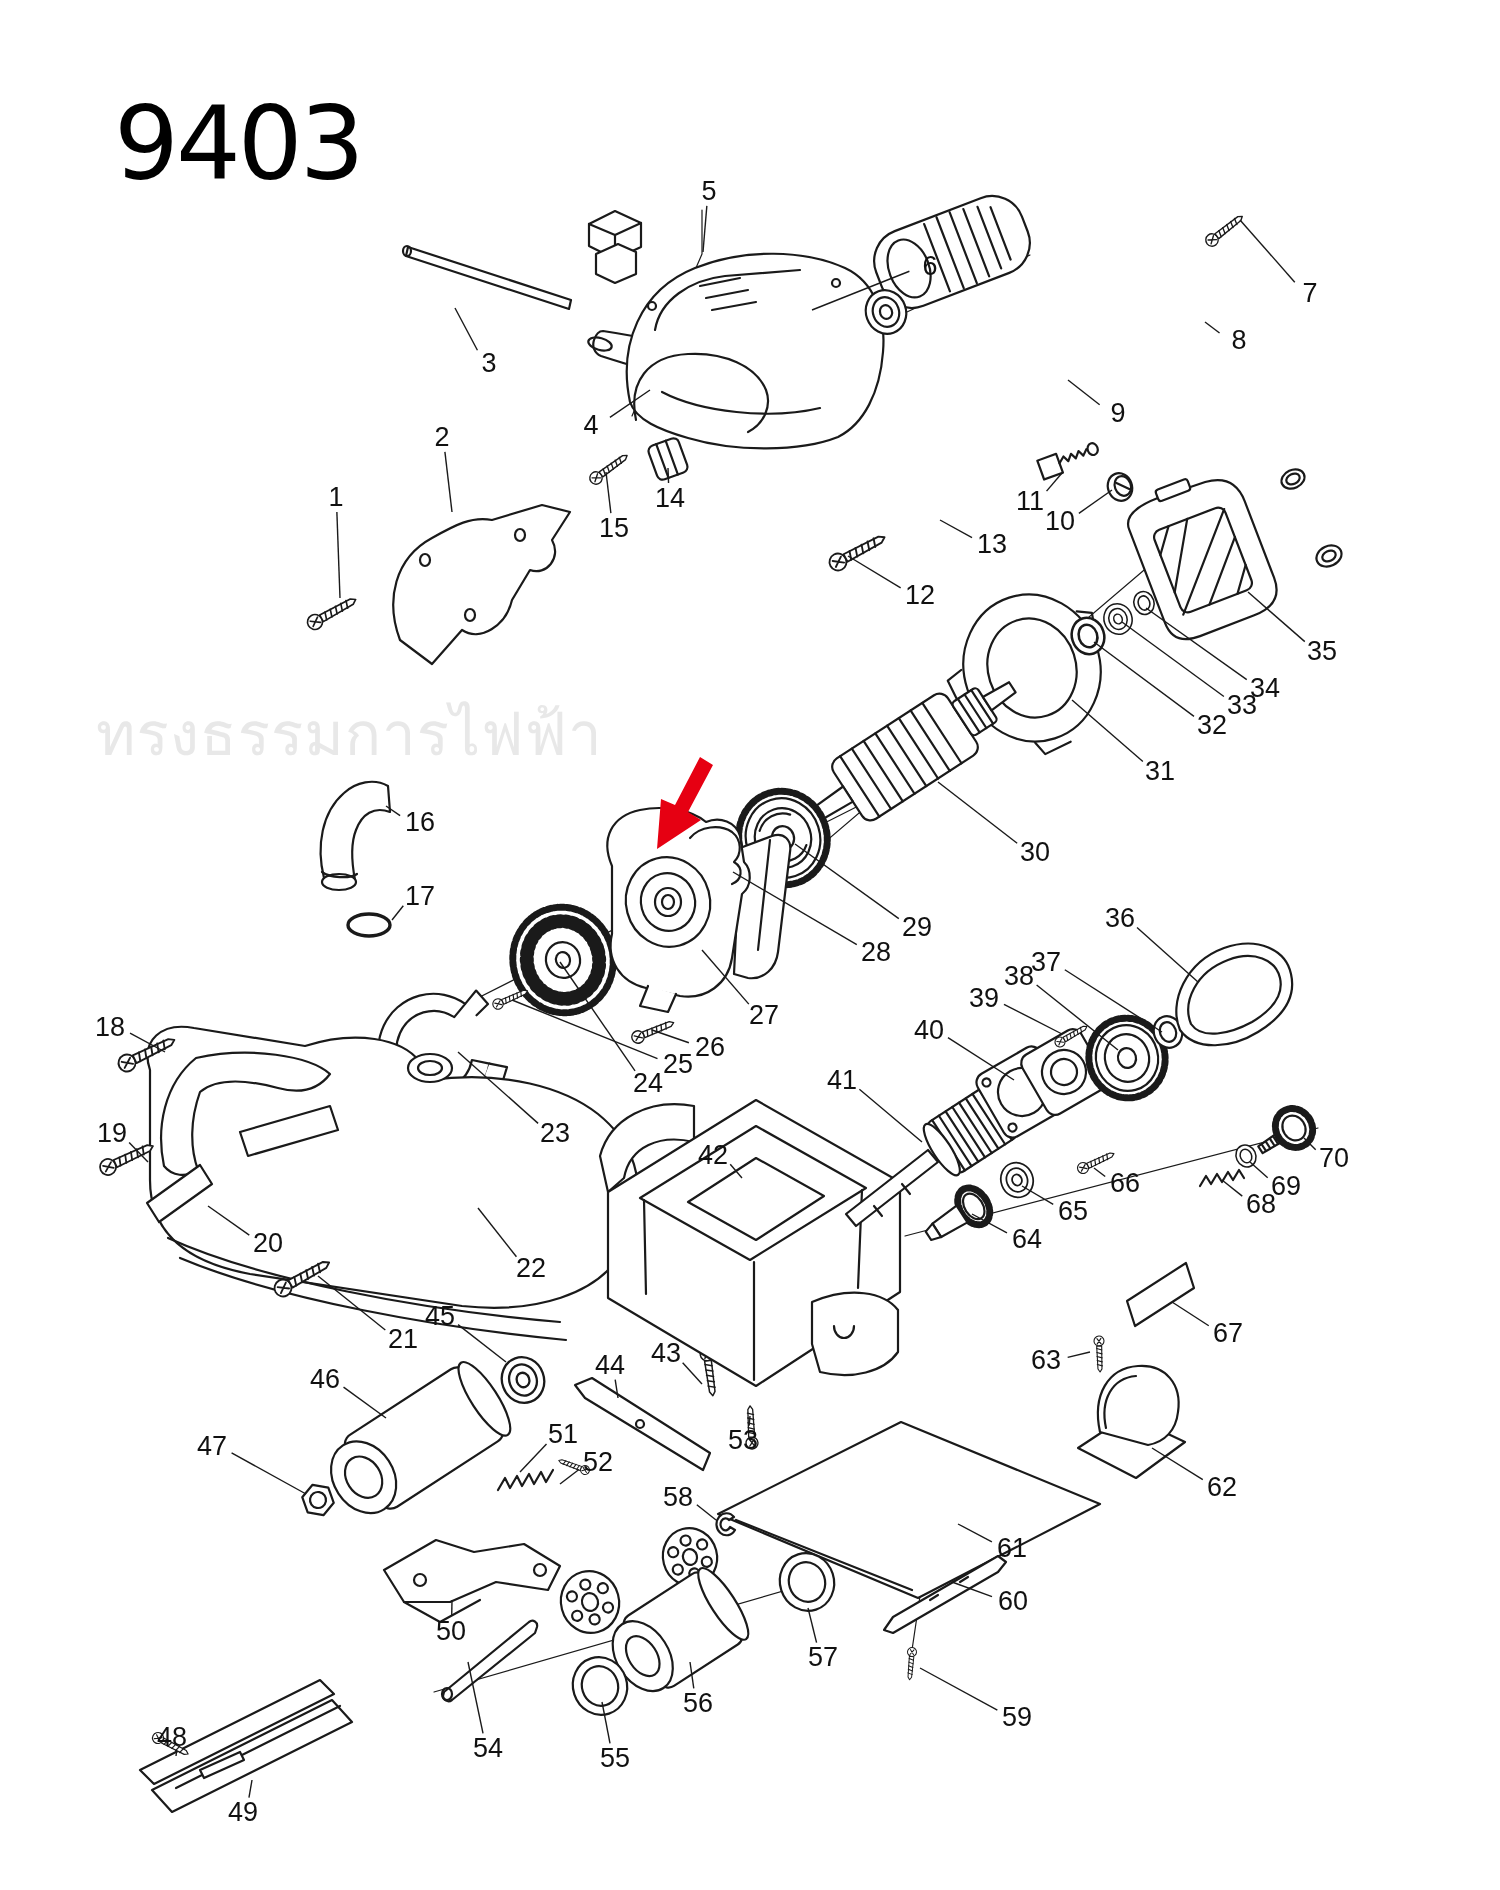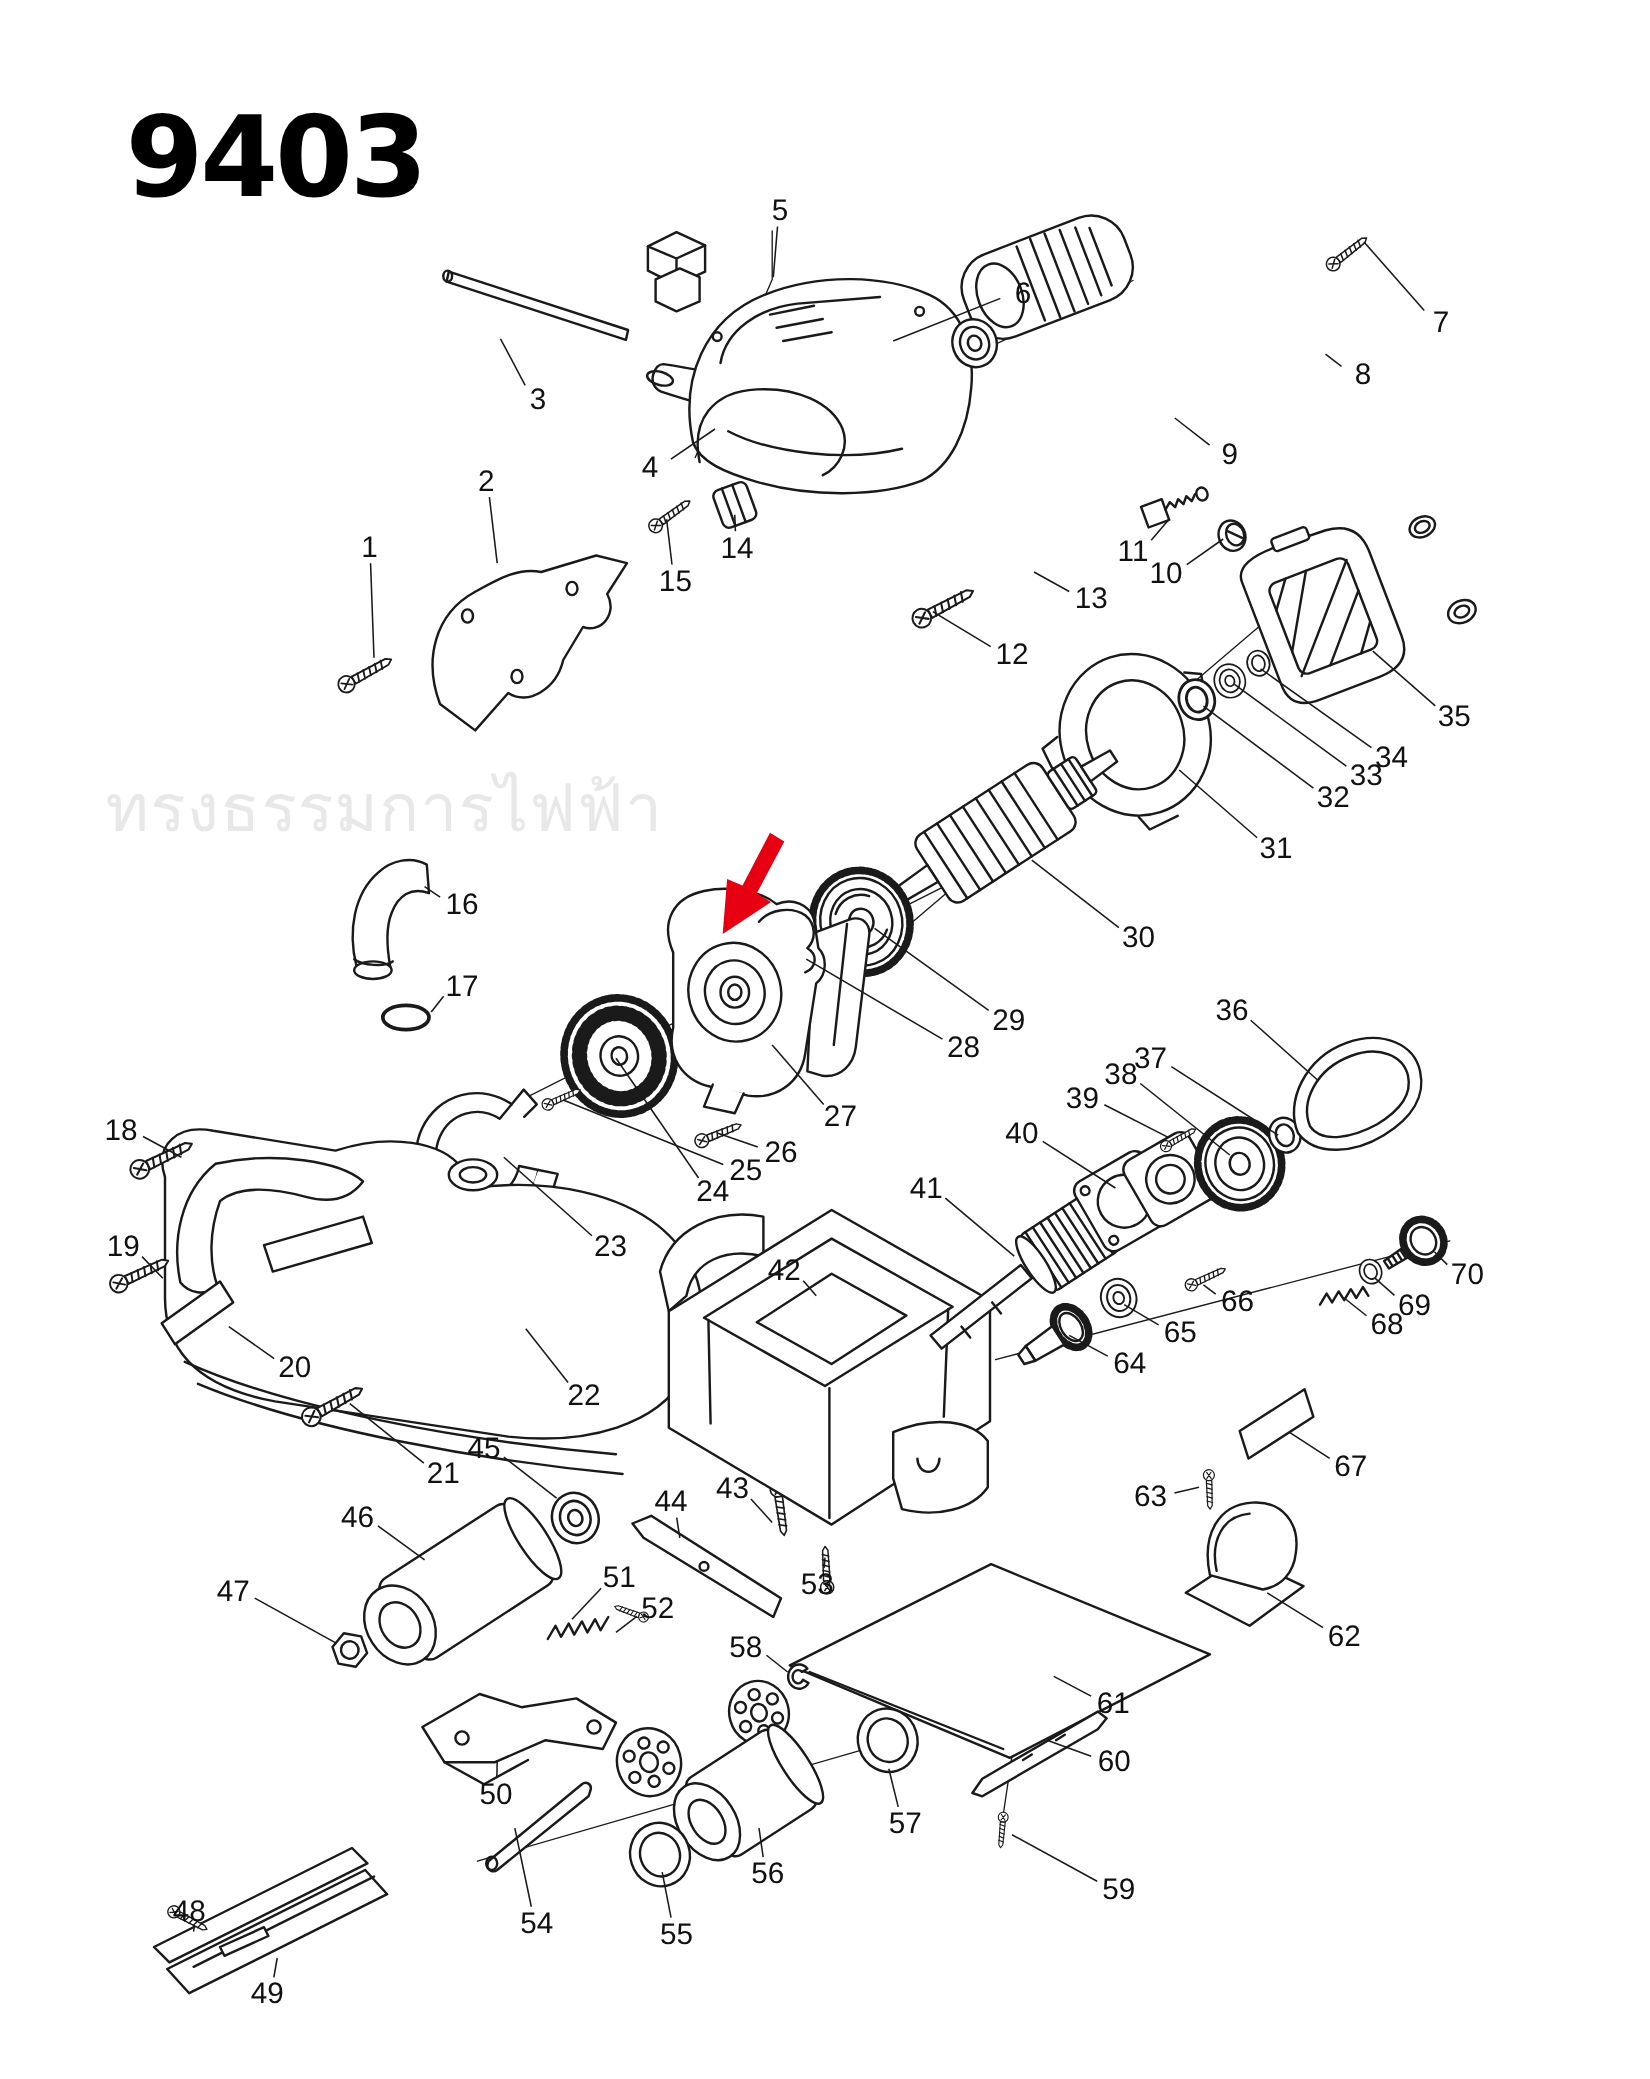--- a/index.html
+++ b/index.html
@@ -1,18 +1,18 @@
 <!DOCTYPE html>
 <html><head>
 <meta charset="utf-8">
 <style>
   html,body{margin:0;padding:0;background:#fff;}
   .page{position:relative;width:1500px;height:1890px;background:#fff;overflow:hidden;
         font-family:"Liberation Sans",sans-serif;}
-  .title{position:absolute;left:114px;top:84px;font-size:102px;font-weight:bold;
+  .title{position:absolute;left:114px;top:84px;font-size:102px;font-weight:normal;
          letter-spacing:-3px;color:#000;font-family:"DejaVu Sans",sans-serif;text-align:center;}
   .watermark{position:absolute;left:96px;top:686px;font-size:60px;color:#e8e8e8;
          letter-spacing:1px;white-space:nowrap;font-family:"DejaVu Sans",sans-serif;}
   svg{position:absolute;left:0;top:0;}
   svg .p{stroke:#1a1a1a;stroke-width:2.2;fill:none;stroke-linecap:round;stroke-linejoin:round;}
   svg .w{fill:#fff;}
   svg .teeth{stroke-width:7;stroke-dasharray:3.5,3;fill:#fff;}
   svg .blades{stroke-width:14;stroke-dasharray:2.5,4.5;fill:none;}
   svg .thin{stroke-width:1.2;}
   svg text.lbl{font-family:"Liberation Sans",sans-serif;font-size:27px;fill:#111;}

